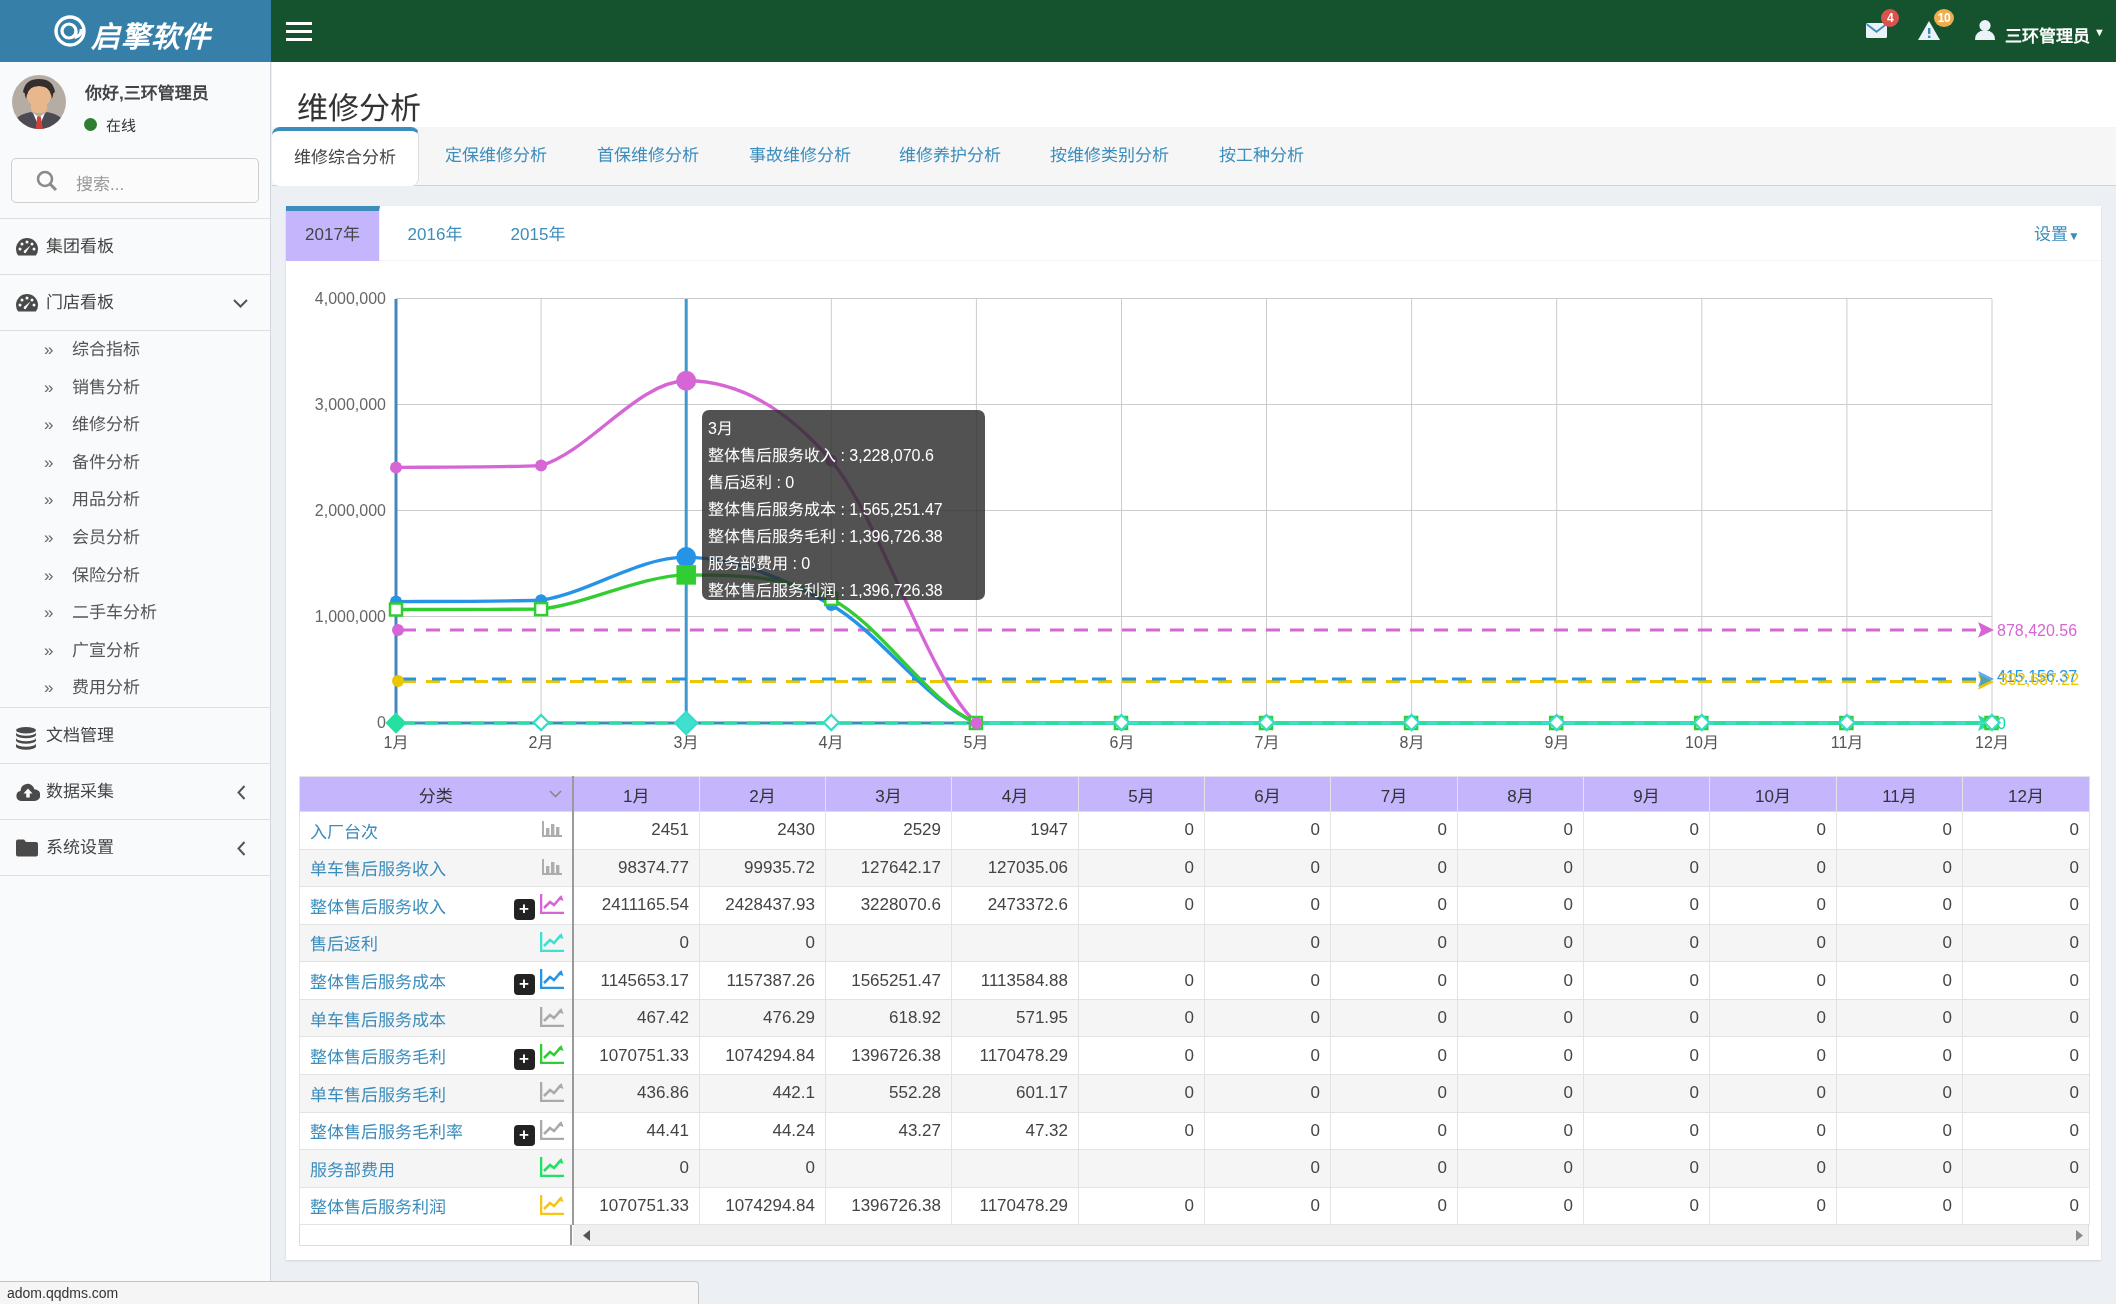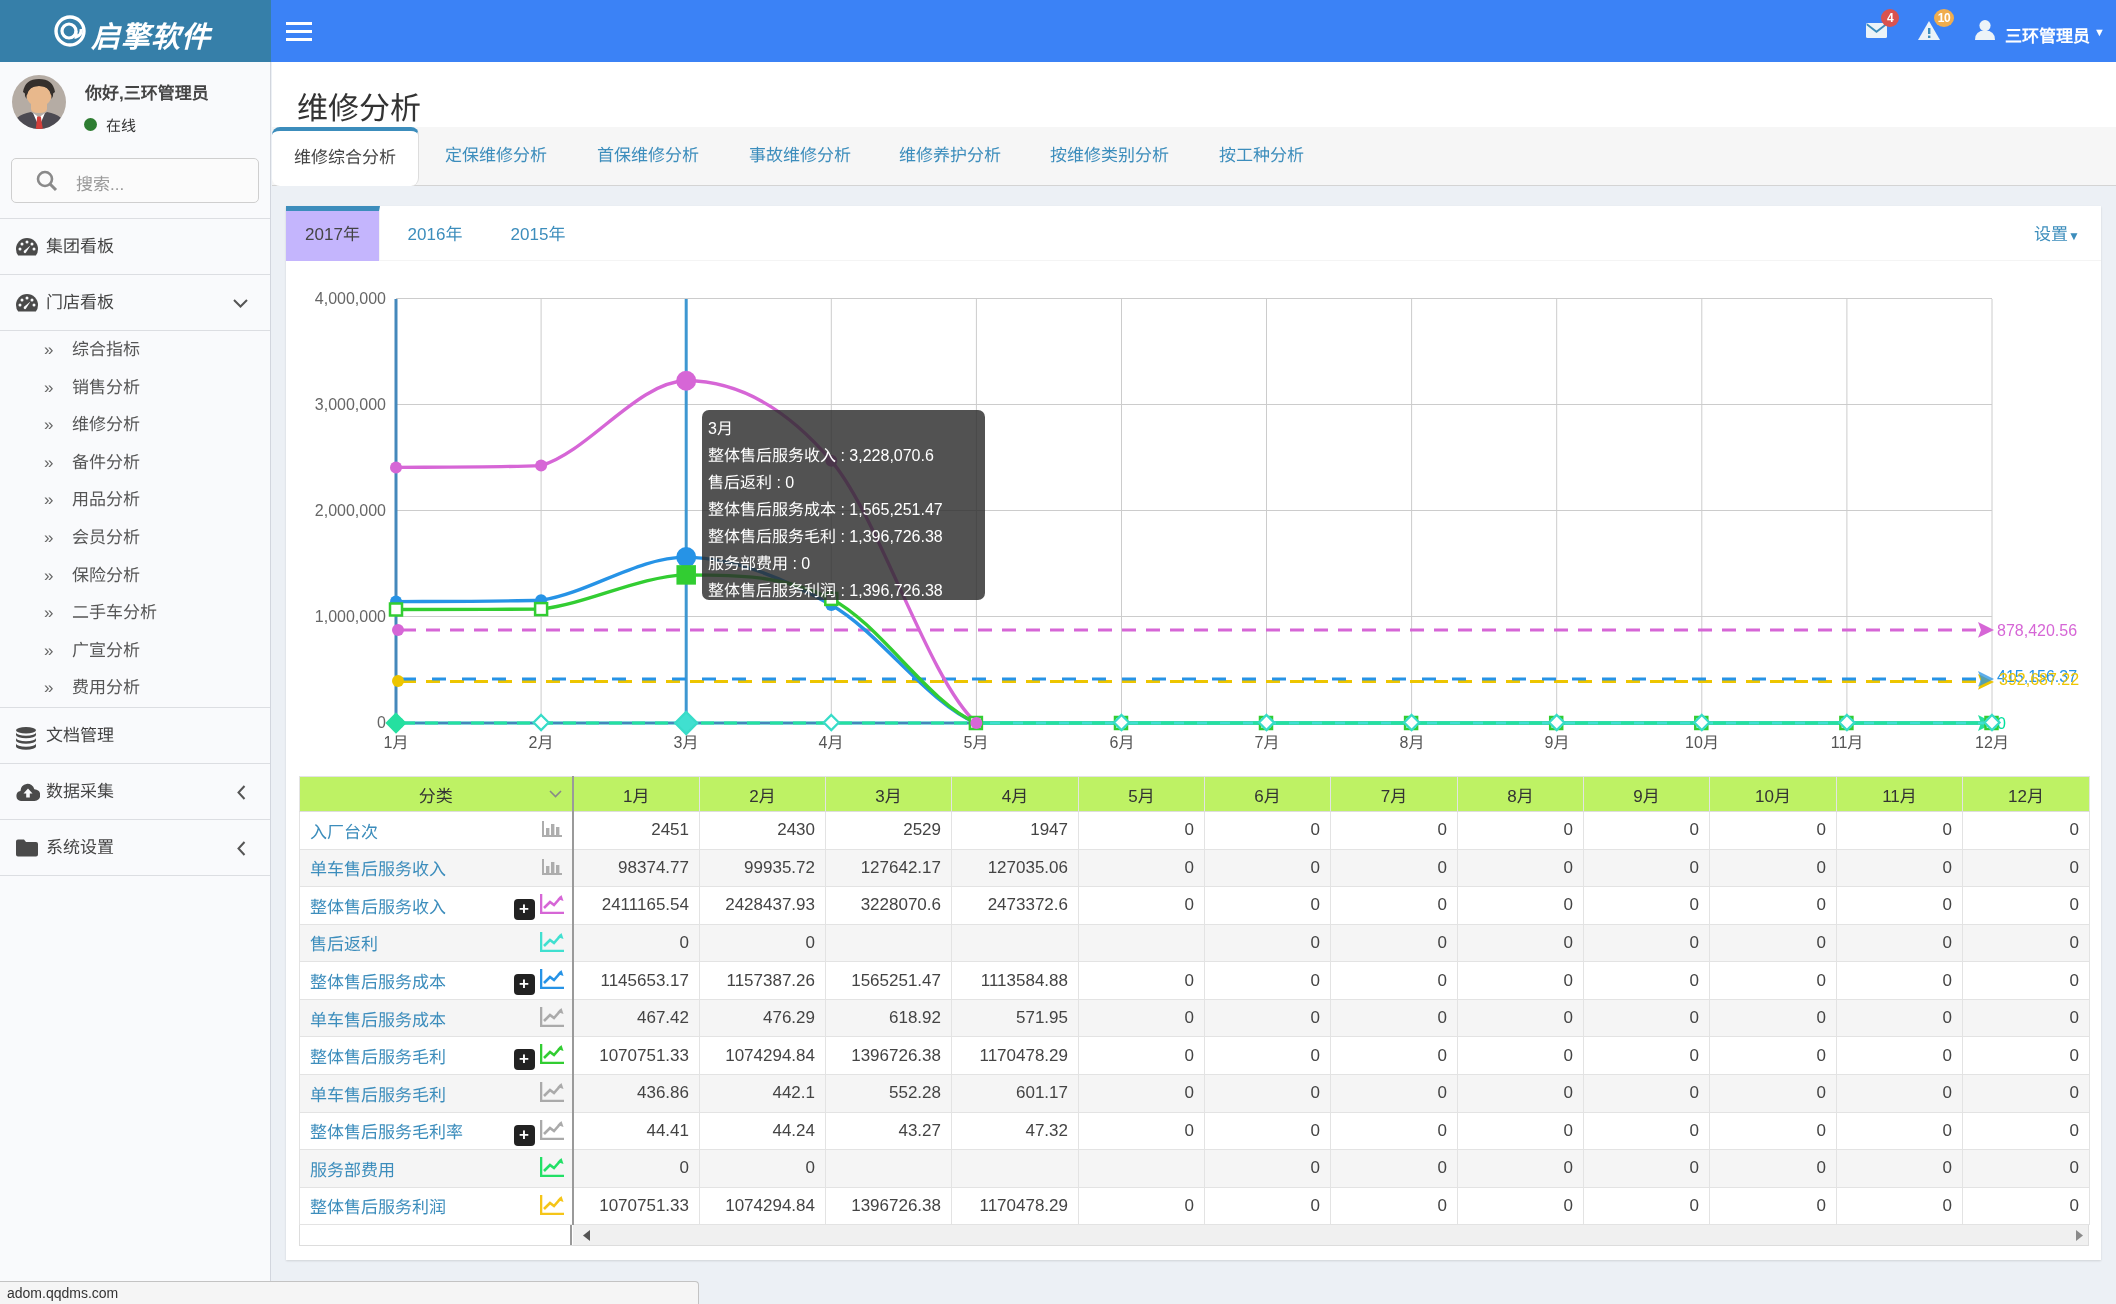--- a/index.html
+++ b/index.html
@@ -1,21 +1,21 @@
 <!DOCTYPE html>
 <html lang="zh-CN"><head>
 <meta charset="utf-8">
 <title>维修分析</title>
 <style>
 *{margin:0;padding:0;box-sizing:border-box;}
 html,body{width:2116px;height:1304px;overflow:hidden;}
 body{font-family:"Liberation Sans",sans-serif;font-size:17px;color:#333;background:#ecf0f5;position:relative;}
 a{text-decoration:none;}
 
-.hdr{position:absolute;left:0;top:0;width:2116px;height:62px;background:#3b82f6;}
+.hdr{position:absolute;left:0;top:0;width:2116px;height:62px;background:#14532d;}
 .hdr-logo{position:absolute;left:0;top:0;width:271px;height:62px;background:#367fa9;color:#fff;}
 .hamb{position:absolute;left:286px;top:22px;width:26px;height:20px;}
 .hamb span{position:absolute;left:0;width:26px;height:3px;background:#fff;}
 .hdr-right{position:absolute;right:0;top:0;height:62px;color:#fff;}
 .badge{position:absolute;border-radius:50%;color:#fff;font-size:12px;font-weight:bold;text-align:center;line-height:18px;height:18px;width:18px;padding:0;letter-spacing:-0.5px;}
 
 .sidebar{position:absolute;left:0;top:62px;width:271px;height:1242px;background:#f9fafc;border-right:1px solid #d2d6de;}
 .spanel{position:relative;height:96px;}
 .sname{position:absolute;left:85px;top:17px;font-size:17px;font-weight:bold;color:#444;}
 .sonline{position:absolute;left:84px;top:52px;font-size:15px;color:#333;}
@@ -42,21 +42,21 @@
 .ptab{position:absolute;top:0;height:59px;line-height:58px;color:#3c8dbc;padding:0 26px;}
 
 .panel{position:absolute;left:14px;top:144px;width:1815px;height:1054px;background:#fff;box-shadow:0 1px 2px rgba(0,0,0,.12);}
 .ytabs{position:absolute;left:0;top:0;width:1815px;height:55px;border-bottom:1px solid #f4f4f4;}
 .ytab-act{position:absolute;left:0;top:0;width:94px;height:55px;background:#c4b5fd;border-top:5px solid #3c8dbc;border-right:1px solid #f4f4f4;color:#444;text-align:center;line-height:48px;}
 .ytab{position:absolute;top:0;height:55px;line-height:57px;color:#3c8dbc;text-align:center;}
 .settings{position:absolute;right:21px;top:14px;color:#3c8dbc;font-size:17px;}
 
 .dtable{position:absolute;left:13px;top:570px;border-collapse:collapse;table-layout:fixed;font-size:17px;background:#fff;}
 .dtable td,.dtable th{border:1px solid #e3e3e3;overflow:hidden;white-space:nowrap;}
-.dtable th{height:35px;background:#bef264;font-weight:normal;color:#333;border-bottom:1px solid #ddd;}
+.dtable th{height:35px;background:#c4b5fd;font-weight:normal;color:#333;border-bottom:1px solid #ddd;}
 .dtable td{height:37.57px;text-align:right;padding-right:10px;color:#444;}
 .dtable td.lab{text-align:left;padding:0 23px 0 10px;position:relative;}
 .dtable td.lab a{color:#3c8dbc;}
 .dtable tr.alt td{background:#f5f5f5;}
 .dtable .dk{border-right:2px solid #9a9a9a;}
 .icr{position:absolute;right:8px;top:7px;line-height:0;}
 .plus{display:inline-block;width:21px;height:21px;background:#222;border-radius:4px;color:#fff;text-align:center;line-height:19px;font-size:17px;font-weight:bold;vertical-align:middle;margin-right:5px;}
 .scrow{position:absolute;left:13px;top:1019px;width:1790px;height:21px;border:1px solid #ddd;border-top:none;}
 .scrow .w{position:absolute;left:0;top:0;width:272px;height:20px;background:#fff;border-right:2px solid #9a9a9a;}
 .scrow .g{position:absolute;left:273px;top:0;right:0;height:20px;background:#f0f0f0;}

